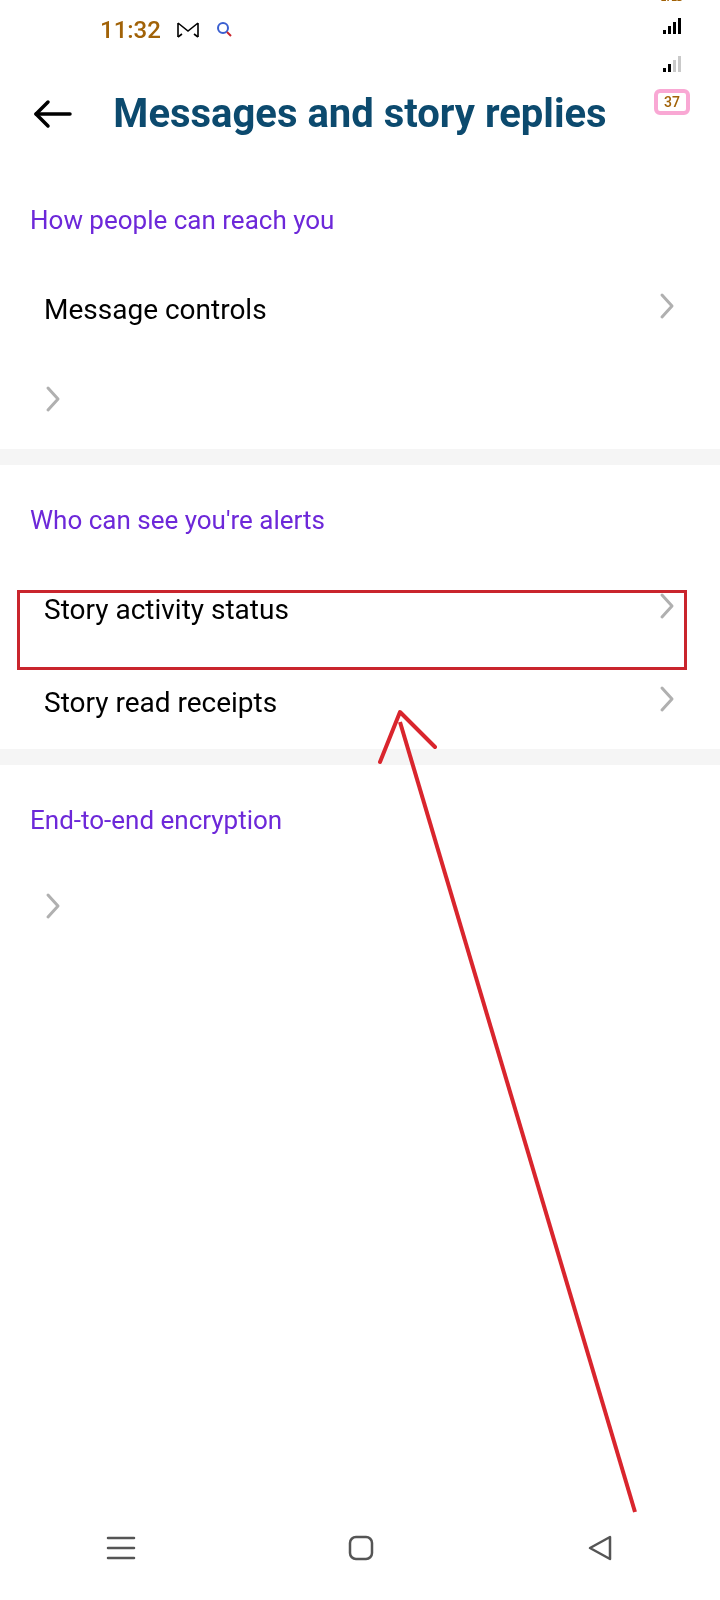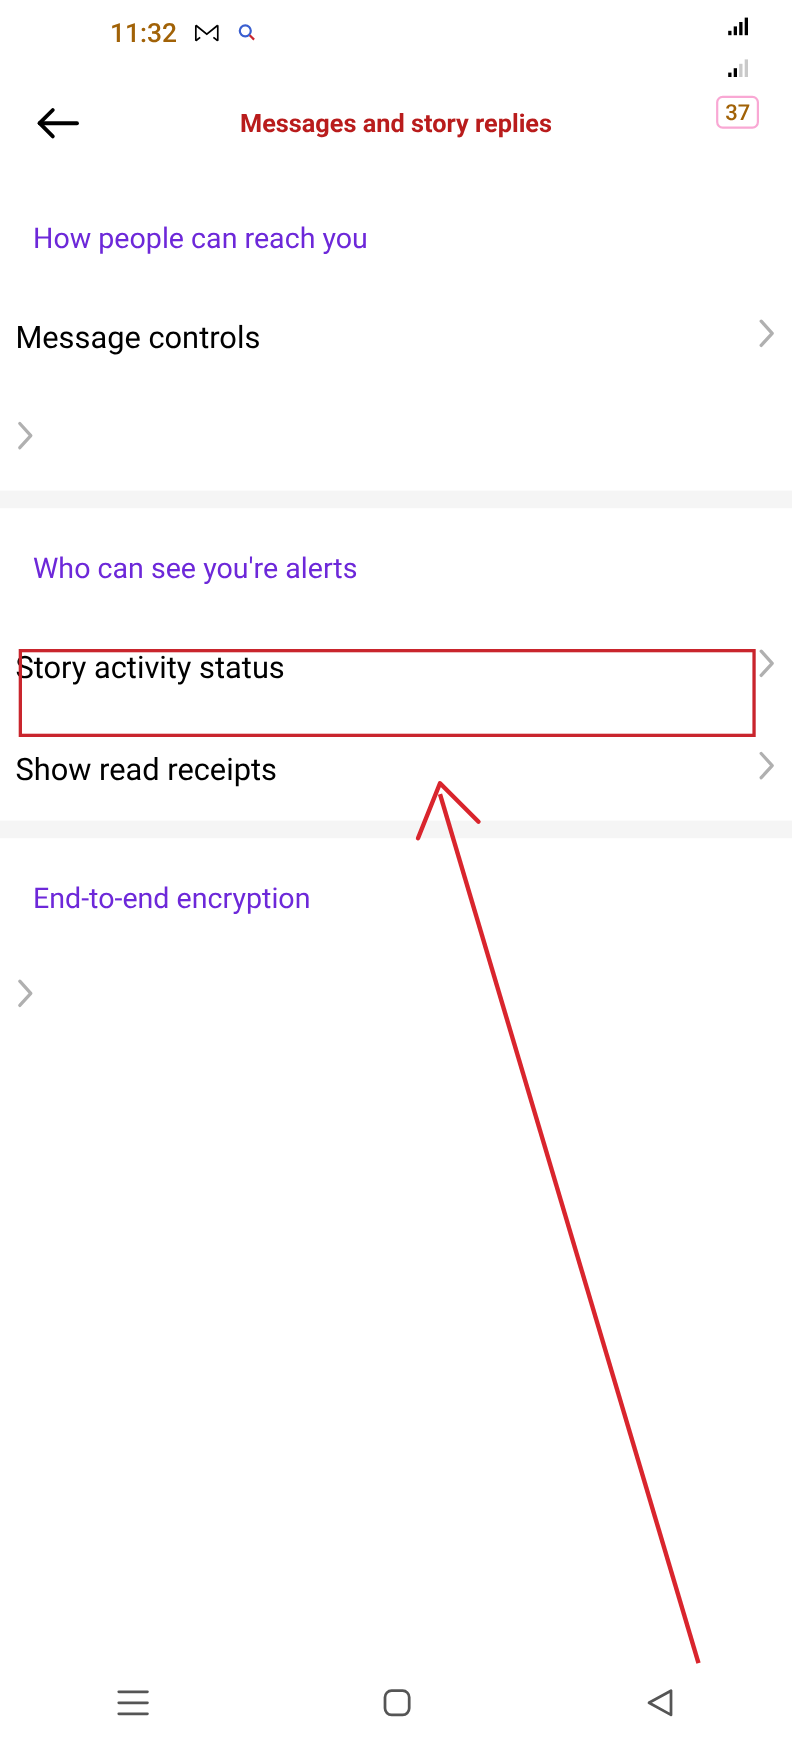--- a/index.html
+++ b/index.html
@@ -41,39 +41,39 @@
     .back-icon {
       width: 44px;
       height: 44px;
       display: flex;
       align-items: center;
       justify-content: center;
     }
     .header-title {
       flex: 1;
       text-align: center;
-      font-size: 23px;
+      font-size: 40px;
       font-weight: 700;
-      color: #b91c1c;
+      color: #0c4a6e;
       margin-left: -44px;
     }
     .section-header {
       padding: 40px 30px 28px 30px;
       font-size: 26px;
       color: #6d28d9;
       font-weight: 400;
     }
     .section-header.first {
       padding-top: 28px;
     }
     .item {
       display: flex;
       align-items: center;
       justify-content: space-between;
-      padding: 28px 14px;
+      padding: 28px 44px;
       font-size: 28px;
       color: #000;
       font-weight: 400;
     }
     .chevron {
       color: #b0b0b0;
     }
     .divider {
       height: 16px;
       background: #f5f5f5;
@@ -105,24 +105,24 @@
       justify-content: space-around;
       align-items: center;
       color: #555;
     }
     .lte-badge {
       font-size: 10px;
       font-weight: 700;
       line-height: 1;
     }
     .battery-box {
-      border: 2px solid #f9a8d4;
+      border: 4px solid #f9a8d4;
       border-radius: 6px;
       padding: 1px 6px;
-      font-size: 20px;
+      font-size: 14px;
       font-weight: 500;
       position: relative;
     }
   </style>
 </head>
 <body>
 
 <div class="status-bar">
   <div class="status-left">
     <span>11:32</span>
@@ -207,21 +207,21 @@
 <div class="item">
   <span>Story activity status</span>
   <span class="chevron">
     <svg width="18" height="30" viewBox="0 0 18 30" fill="none" stroke="#b0b0b0" stroke-width="3" stroke-linecap="round" stroke-linejoin="round">
         <polyline points="4,4 14,15 4,26"></polyline>
       </svg>
   </span>
 </div>
 
 <div class="item">
-  <span>Show read receipts</span>
+  <span>Story read receipts</span>
   <span class="chevron">
     <svg width="18" height="30" viewBox="0 0 18 30" fill="none" stroke="#b0b0b0" stroke-width="3" stroke-linecap="round" stroke-linejoin="round">
         <polyline points="4,4 14,15 4,26"></polyline>
       </svg>
   </span>
 </div>
 
 <div class="divider"></div>
 
 <div class="section-header">End-to-end encryption</div>

